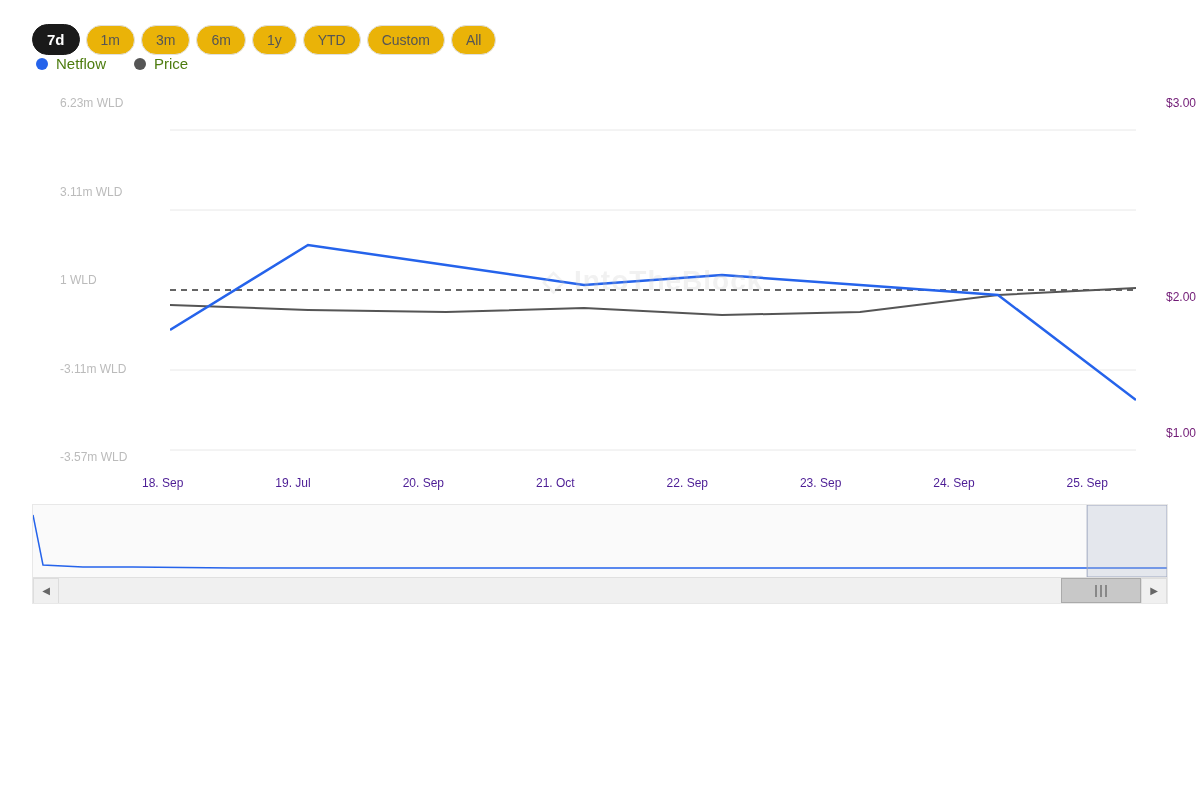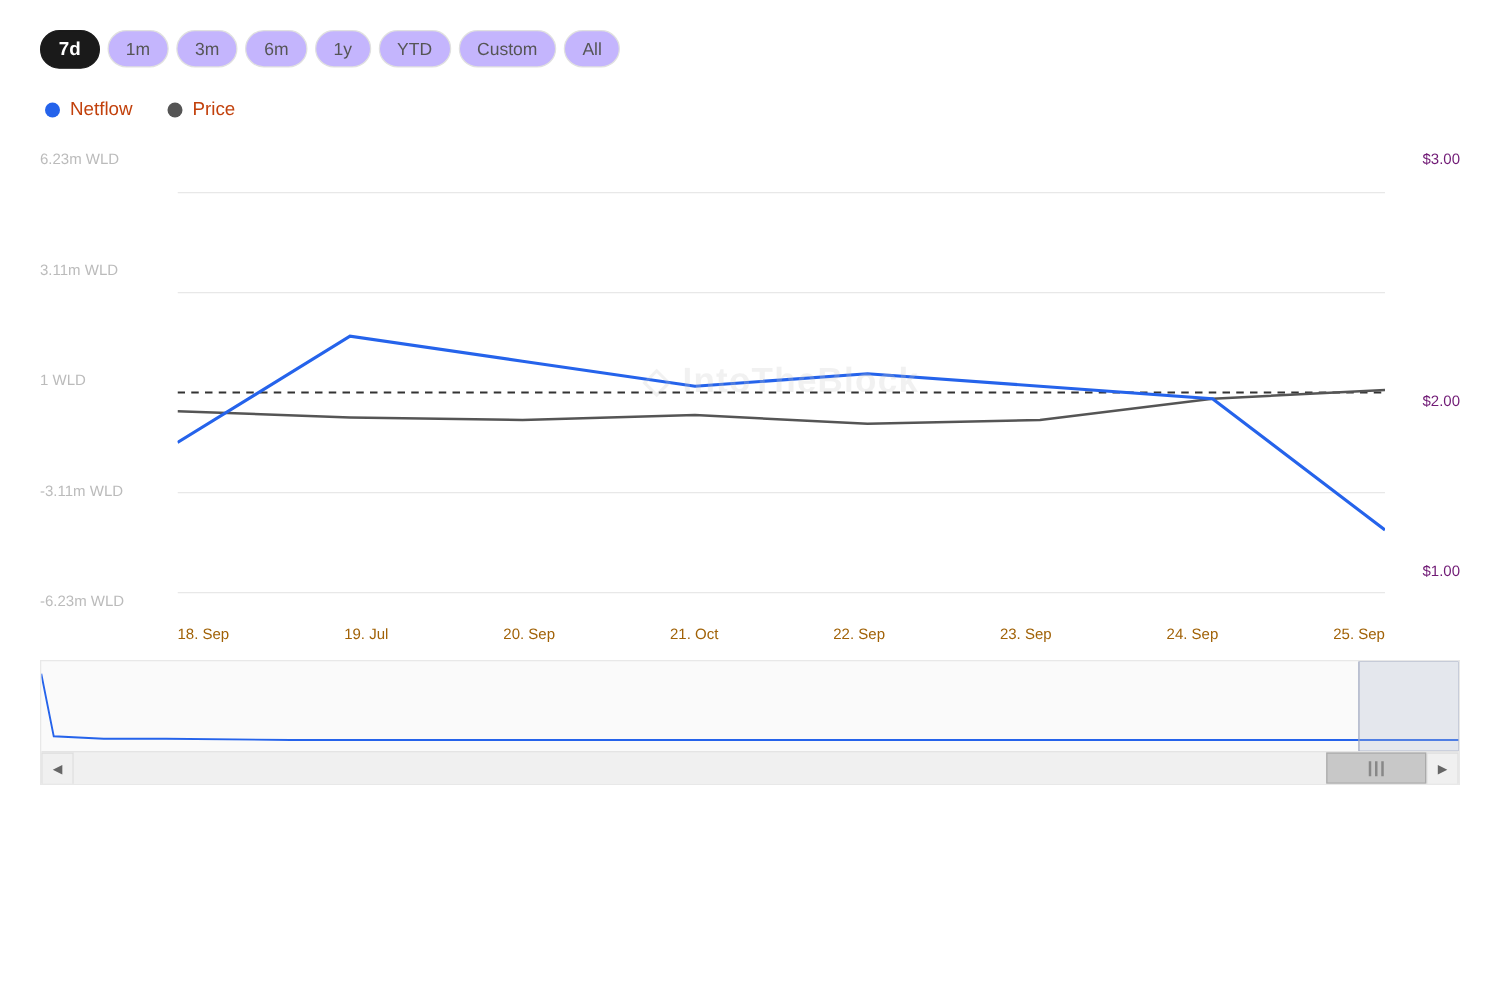--- a/index.html
+++ b/index.html
@@ -13,30 +13,29 @@
     }
 
     .container {
       padding: 24px 32px 0 32px;
       width: 1200px;
     }
 
     
     .time-buttons {
       display: flex;
-      align-items: flex-start;
+      align-items: flex-end;
       gap: 6px;
-      margin-bottom: 24px;
     }
 
     .time-btn {
       padding: 6px 14px;
       border-radius: 20px;
       border: 1px solid #e0e0e0;
-      background: #c4b5fd;
+      background: #eab308;
       color: #555;
       font-size: 14px;
       cursor: pointer;
       font-weight: 400;
     }
 
     .time-btn.active {
       background: #1a1a1a;
       color: #fff;
       border-color: #1a1a1a;
@@ -60,34 +59,35 @@
     }
 
     .legend-dot {
       width: 12px;
       height: 12px;
       border-radius: 50%;
     }
 
     .legend-label {
       font-size: 15px;
-      color: #c2410c;
+      color: #4d7c0f;
       font-weight: 400;
     }
 
     
     .chart-wrapper {
       position: relative;
       width: 100%;
     }
 
     .main-chart {
       position: relative;
       width: 1136px;
       height: 380px;
+      margin-left: 28px;
     }
 
     
     .y-axis-left {
       position: absolute;
       left: 0;
       top: 0;
       height: 100%;
       width: 110px;
       display: flex;
@@ -135,21 +135,21 @@
     .x-axis {
       display: flex;
       justify-content: space-between;
       margin-left: 110px;
       margin-right: 60px;
       margin-top: 6px;
     }
 
     .x-label {
       font-size: 12px;
-      color: #a16207;
+      color: #4c1d95;
       text-align: center;
     }
 
     
     .watermark {
       position: absolute;
       left: 50%;
       top: 50%;
       transform: translate(-50%, -50%);
       font-size: 28px;
@@ -276,21 +276,21 @@
     </div>
 
   <div class="chart-wrapper">
     <div class="main-chart">
 
       <div class="y-axis-left">
       <span class="y-label">6.23m WLD</span>
           <span class="y-label">3.11m WLD</span>
           <span class="y-label">1 WLD</span>
           <span class="y-label">-3.11m WLD</span>
-          <span class="y-label">-6.23m WLD</span>
+          <span class="y-label">-3.57m WLD</span>
         </div>
 
       <div class="chart-svg-container">
         <div class="watermark">
           ◇ IntoTheBlock
         </div>
         <svg id="main-svg" width="100%" height="100%" viewBox="0 0 966 380" preserveAspectRatio="none">
 
           <line x1="0" y1="40" x2="966" y2="40" stroke="#e8e8e8" stroke-width="1"></line>
           <line x1="0" y1="120" x2="966" y2="120" stroke="#e8e8e8" stroke-width="1"></line>

